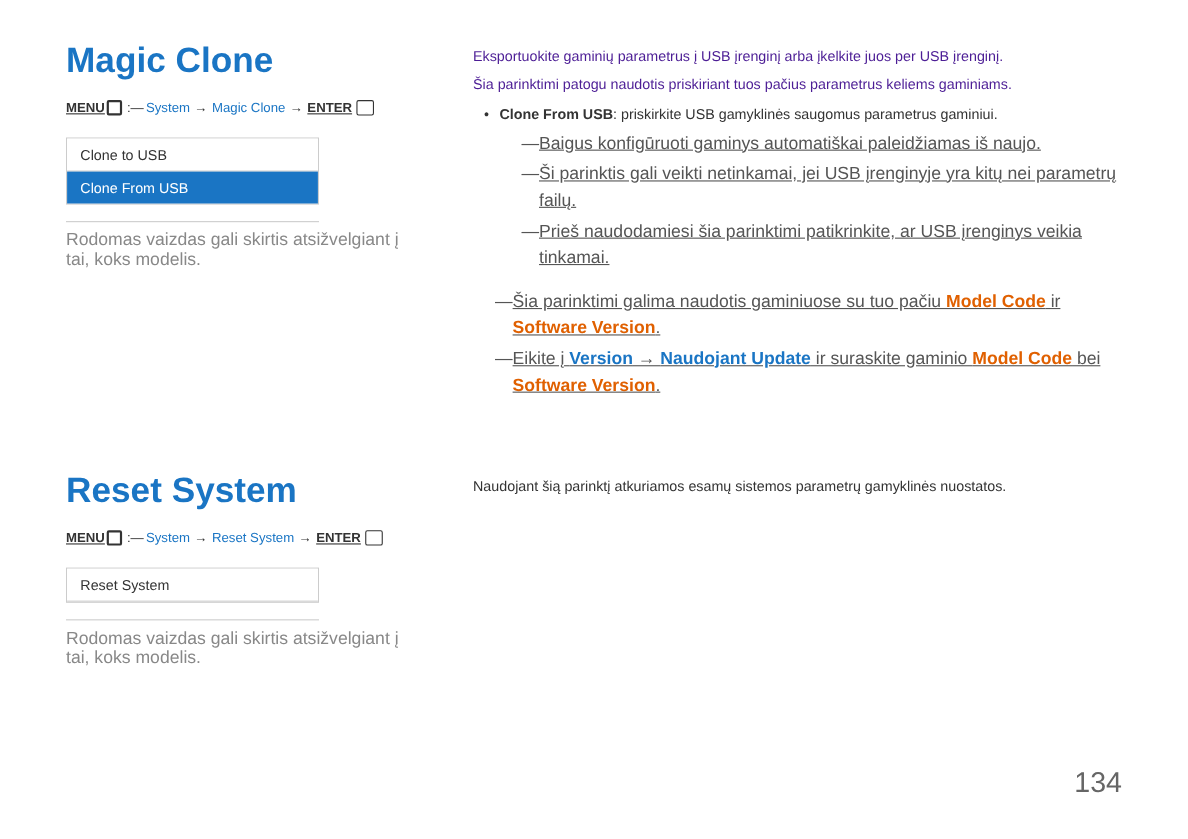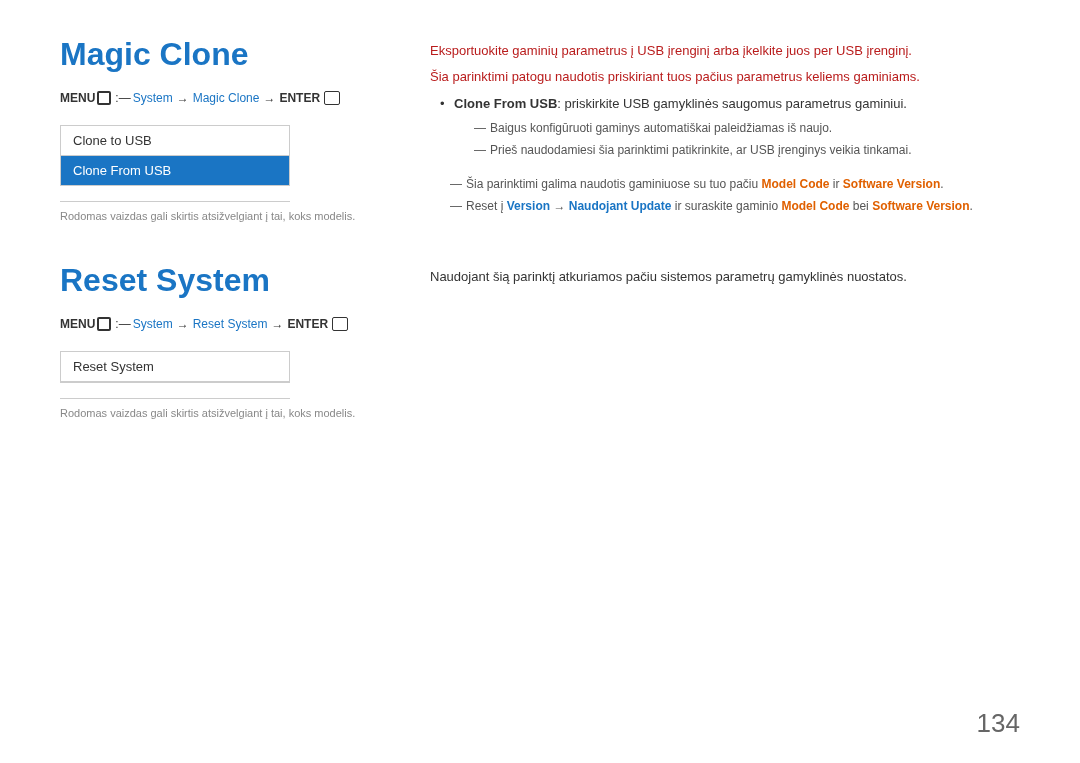--- a/index.html
+++ b/index.html
@@ -52,20 +52,21 @@
       color: #333;
       margin-bottom: 20px;
       display: flex;
       align-items: center;
       flex-wrap: wrap;
       gap: 2px;
     }
 
     .menu-path .menu-bold {
       font-weight: bold;
+      text-decoration: underline;
     }
 
     .menu-path .menu-blue {
       color: #1a75c4;
       font-weight: normal;
     }
 
     .menu-path .arrow {
       color: #333;
       margin: 0 2px;
@@ -119,27 +120,27 @@
 
     .divider-line {
       border: none;
       border-top: 1px solid #ccc;
       width: 230px;
       margin-top: 15px;
       margin-bottom: 8px;
     }
 
     .note-text {
-      font-size: 11px;
+      font-size: 16px;
       color: #888;
     }
 
     .right-panel p {
       font-size: 13px;
-      color: #b91c1c;
+      color: #4c1d95;
       margin-bottom: 6px;
       line-height: 1.5;
     }
 
     .right-panel ul {
       list-style: none;
       margin: 8px 0 8px 10px;
     }
 
     .right-panel ul li {
@@ -159,26 +160,27 @@
 
     .right-panel ul li .bold-link {
       font-weight: bold;
     }
 
     .sub-notes {
       margin: 5px 0 5px 20px;
     }
 
     .sub-note {
-      font-size: 12px;
+      font-size: 16px;
       color: #555;
       padding-left: 16px;
       position: relative;
       margin-bottom: 4px;
       line-height: 1.5;
+      text-decoration: underline;
     }
 
     .sub-note::before {
       content: '—';
       position: absolute;
       left: 0;
       color: #555;
     }
 
     .blue-text {
@@ -187,21 +189,21 @@
     }
 
     .orange-text {
       color: #e06000;
       font-weight: bold;
     }
 
     .bottom-section {
       display: flex;
       gap: 60px;
-      margin-top: 0;
+      margin-top: 19px;
       justify-content: center;
     }
 
     .bottom-left {
       width: 310px;
       flex-shrink: 0;
     }
 
     .bottom-right {
       flex: 1;
@@ -209,21 +211,21 @@
     }
 
     .bottom-right p {
       font-size: 13px;
       color: #333;
       line-height: 1.5;
     }
 
     .page-number {
       position: absolute;
-      bottom: 24px;
+      bottom: 36px;
       right: 60px;
       font-size: 26px;
       color: #666;
       font-weight: normal;
     }
   </style>
 </head>
 <body>
 
 <div class="page-container">
@@ -256,31 +258,32 @@
 
     <div class="right-panel">
       <p>Eksportuokite gaminių parametrus į USB įrenginį arba įkelkite juos per USB įrenginį.</p>
       <p>Šia parinktimi patogu naudotis priskiriant tuos pačius parametrus keliems gaminiams.</p>
 
       <ul>
         <li>
           <span class="bold-link">Clone From USB</span><span>: priskirkite USB gamyklinės saugomus parametrus gaminiui.</span>
           <div class="sub-notes">
             <div class="sub-note">Baigus konfigūruoti gaminys automatiškai paleidžiamas iš naujo.</div>
+            <div class="sub-note">Ši parinktis gali veikti netinkamai, jei USB įrenginyje yra kitų nei parametrų failų.</div>
             <div class="sub-note">Prieš naudodamiesi šia parinktimi patikrinkite, ar USB įrenginys veikia tinkamai.</div>
           </div>
         </li>
       </ul>
 
       <div class="sub-notes" style="margin-top:16px;">
         <div class="sub-note">
           <span>Šia parinktimi galima naudotis gaminiuose su tuo pačiu </span><span class="orange-text">Model Code</span><span> ir </span><span class="orange-text">Software Version</span><span>.</span>
         </div>
         <div class="sub-note">
-          <span>Reset į </span><span class="blue-text">Version</span><span> → </span><span class="blue-text">Naudojant Update</span><span> ir suraskite gaminio </span><span class="orange-text">Model Code</span><span> bei </span><span class="orange-text">Software Version</span><span>.</span>
+          <span>Eikite į </span><span class="blue-text">Version</span><span> → </span><span class="blue-text">Naudojant Update</span><span> ir suraskite gaminio </span><span class="orange-text">Model Code</span><span> bei </span><span class="orange-text">Software Version</span><span>.</span>
         </div>
       </div>
     </div>
   </div>
 
   <div class="bottom-section">
 
     <div class="bottom-left">
       <div class="section-title">Reset System</div>
 
@@ -298,19 +301,19 @@
 
       <div class="menu-items-box">
         <div class="menu-item">Reset System</div>
       </div>
 
       <hr class="divider-line">
       <div class="note-text">Rodomas vaizdas gali skirtis atsižvelgiant į tai, koks modelis.</div>
     </div>
 
     <div class="bottom-right">
-      <p>Naudojant šią parinktį atkuriamos pačiu sistemos parametrų gamyklinės nuostatos.</p>
+      <p>Naudojant šią parinktį atkuriamos esamų sistemos parametrų gamyklinės nuostatos.</p>
     </div>
   </div>
 
   <div class="page-number">134</div>
 
 </div>
 
 </body></html>

